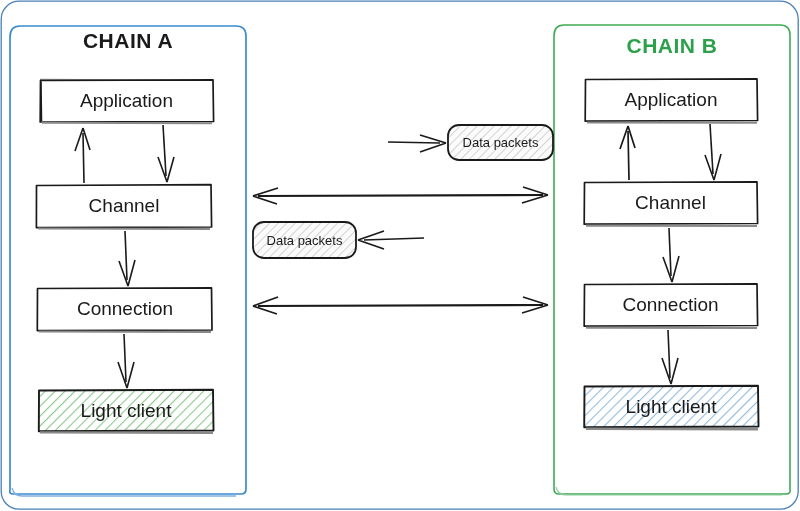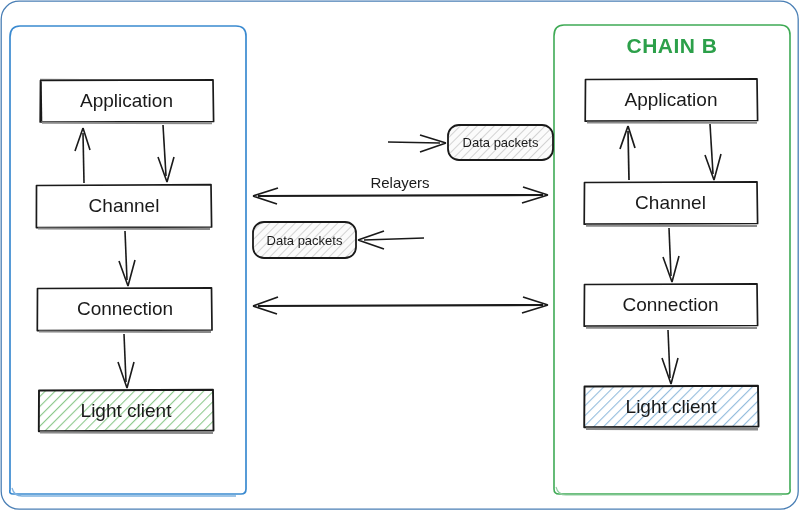--- a/index.html
+++ b/index.html
@@ -178,30 +178,30 @@
     <g>
       <path d="M 388 142 L 440 143" fill="none" stroke="#1a1a1a" stroke-width="1.7"></path>
       <path d="M 446 143 L 420 135 M 446 143 L 420 152" fill="none" stroke="#1a1a1a" stroke-width="1.7"></path>
     </g>
     <g>
       <path d="M 364 240 L 424 238" fill="none" stroke="#1a1a1a" stroke-width="1.7"></path>
       <path d="M 358 240 L 384 231 M 358 240 L 384 249" fill="none" stroke="#1a1a1a" stroke-width="1.7"></path>
     </g>
   </svg>
 
+  <div class="lbl chain-title" style="left:10px; top:26px; width:236px; height:30px;">CHAIN A</div>
   <div class="lbl chain-title" style="left:554px; top:31px; width:236px; height:30px; color:#2ca04a;">CHAIN B</div>
 
   <div class="lbl box-label" style="left:40px; top:80px; width:173px; height:42px;">Application</div>
   <div class="lbl box-label" style="left:37px; top:185px; width:174px; height:42px;">Channel</div>
   <div class="lbl box-label" style="left:38px; top:288px; width:174px; height:42px;">Connection</div>
   <div class="lbl box-label" style="left:39px; top:390px; width:174px; height:41px;">Light client</div>
 
   <div class="lbl box-label" style="left:585px; top:79px; width:172px; height:42px;">Application</div>
   <div class="lbl box-label" style="left:584px; top:182px; width:173px; height:42px;">Channel</div>
   <div class="lbl box-label" style="left:584px; top:284px; width:173px; height:42px;">Connection</div>
   <div class="lbl box-label" style="left:584px; top:386px; width:174px; height:41px;">Light client</div>
 
   <div class="lbl packet-label" style="left:448px; top:125px; width:105px; height:35px;">Data packets</div>
   <div class="lbl packet-label" style="left:253px; top:222px; width:103px; height:36px;">Data packets</div>
 
-  <div class="lbl relayer-label" style="left:300px; top:172px; width:200px; height:20px;">Relayers</div>
 
 </div>
 
 </body></html>

